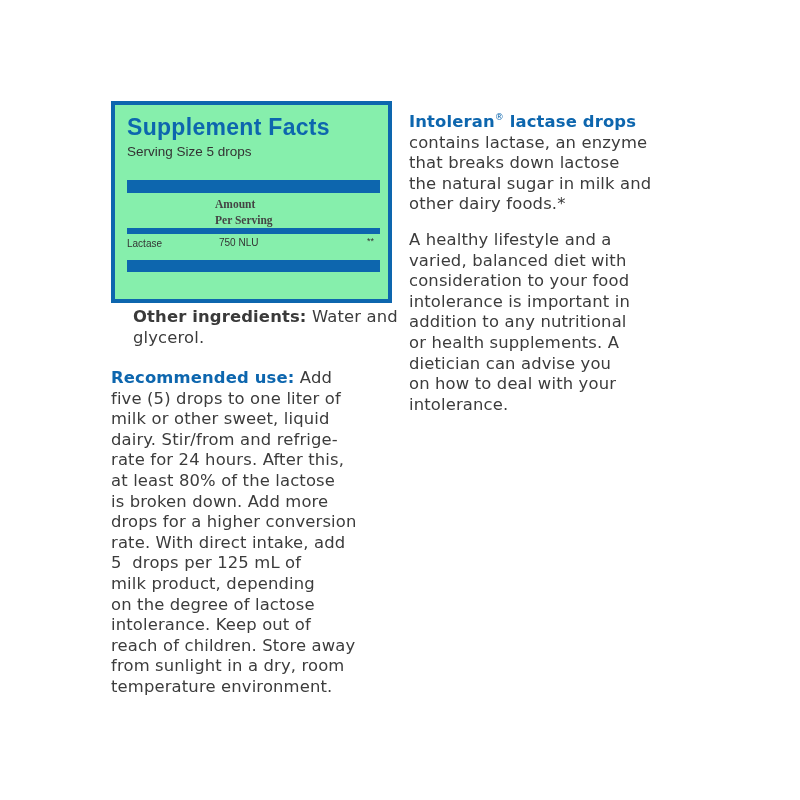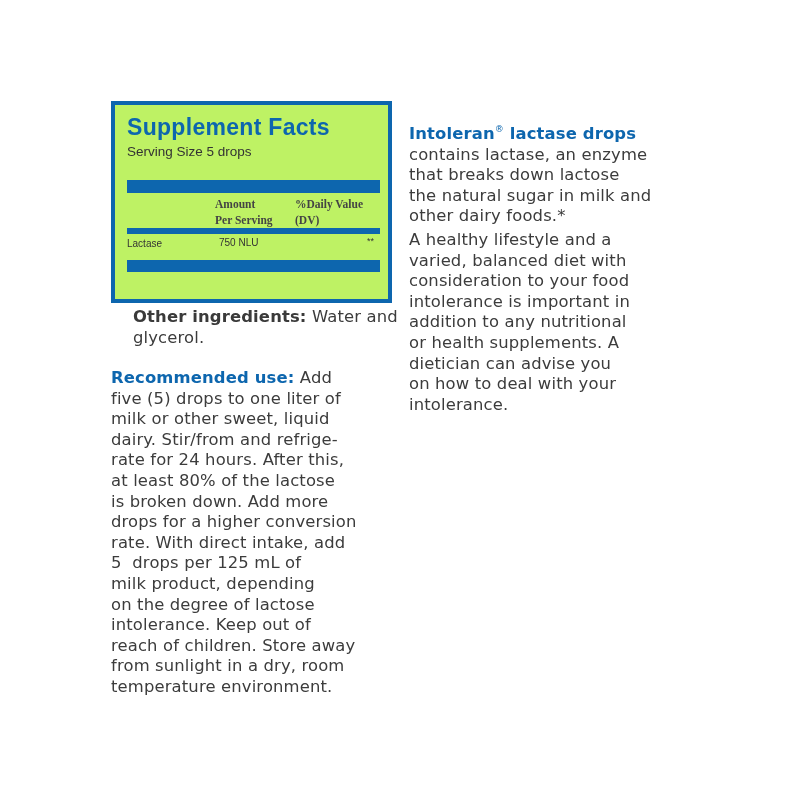--- a/index.html
+++ b/index.html
@@ -2,21 +2,21 @@
 <html><head>
   <meta charset="utf-8">
   <style>
     html, body { margin: 0; padding: 0; }
     body {
       width: 800px; height: 800px; background: #ffffff; position: relative; overflow: hidden;
       font-family: "DejaVu Sans", "Liberation Sans", sans-serif; color: #3a3a3a;
     }
     .facts-box {
       position: absolute; left: 111px; top: 101px; width: 273px; height: 194px;
-      border: 4px solid #0d66ae; background: #bef264;
+      border: 4px solid #0d66ae; background: #86efac;
     }
     .facts-title {
       position: absolute; left: 12px; top: 9px; font-family: "Liberation Sans", sans-serif;
       font-weight: bold; font-size: 23px; color: #0d66ae; letter-spacing: 0.3px; white-space: nowrap;
     }
     .facts-line {
       position: absolute; left: 12px; font-family: Liberation Sans, sans-serif;
       font-size: 13.5px; color: #333; white-space: nowrap;
     }
     .bar { position: absolute; left: 12px; right: 8px; background: #0d66ae; }
@@ -41,24 +41,20 @@
 <div class="facts-box">
   <div class="facts-title">Supplement Facts</div>
   <div class="facts-line" style="top:39px;">Serving Size 5 drops</div>
 
   <div class="bar" style="top:75px; height:13px;"></div>
 
   <div class="col-head" style="left:100px; width:80px; top:91px;">
     <div>Amount</div>
     <div>Per Serving</div>
   </div>
-  <div class="col-head" style="left:180px; width:86px; top:91px;">
-    <div>%Daily Value</div>
-    <div>(DV)</div>
-  </div>
 
   <div class="bar" style="top:123px; height:6px;"></div>
 
   <div>
     <div class="row-cell" style="left:12px; top:133px;">Lactase</div>
     <div class="row-cell" style="left:104px; top:132px;">750 NLU</div>
     <div class="row-cell" style="left:252px; top:131px; font-size:9px;">**</div>
   </div>
 
   <div class="bar" style="top:155px; height:12px;"></div>
@@ -78,21 +74,21 @@
 <span>drops for a higher conversion</span>
 <span>rate. With direct intake, add</span>
 <span>5  drops per 125 mL of</span>
 <span>milk product, depending</span>
 <span>on the degree of lactose</span>
 <span>intolerance. Keep out of</span>
 <span>reach of children. Store away</span>
 <span>from sunlight in a dry, room</span>
 <span>temperature environment.</span></div>
 
-<div class="text-block" style="left:409px; top:107px;margin-top:12px;"><span class="lead-blue"><span>Intoleran</span><sup class="reg">®</sup><span> lactase drops</span></span>
+<div class="text-block" style="left:409px; top:107px;"><span class="lead-blue"><span>Intoleran</span><sup class="reg">®</sup><span> lactase drops</span></span>
 <span>contains lactase, an enzyme</span>
 <span>that breaks down lactose</span>
 <span>the natural sugar in milk and</span>
 <span>other dairy foods.*</span></div>
 
 <div class="text-block" style="left:409px; top:230px;"><span>A healthy lifestyle and a</span>
 <span>varied, balanced diet with</span>
 <span>consideration to your food</span>
 <span>intolerance is important in</span>
 <span>addition to any nutritional</span>

